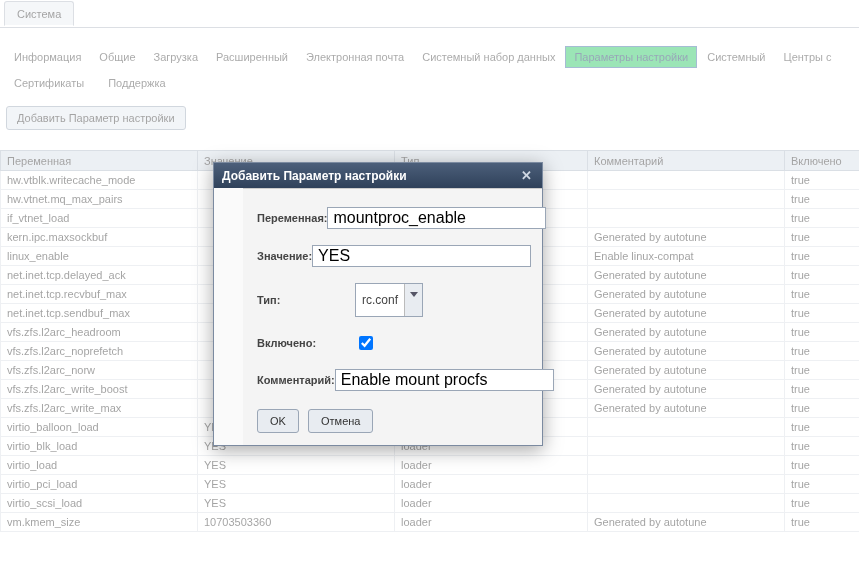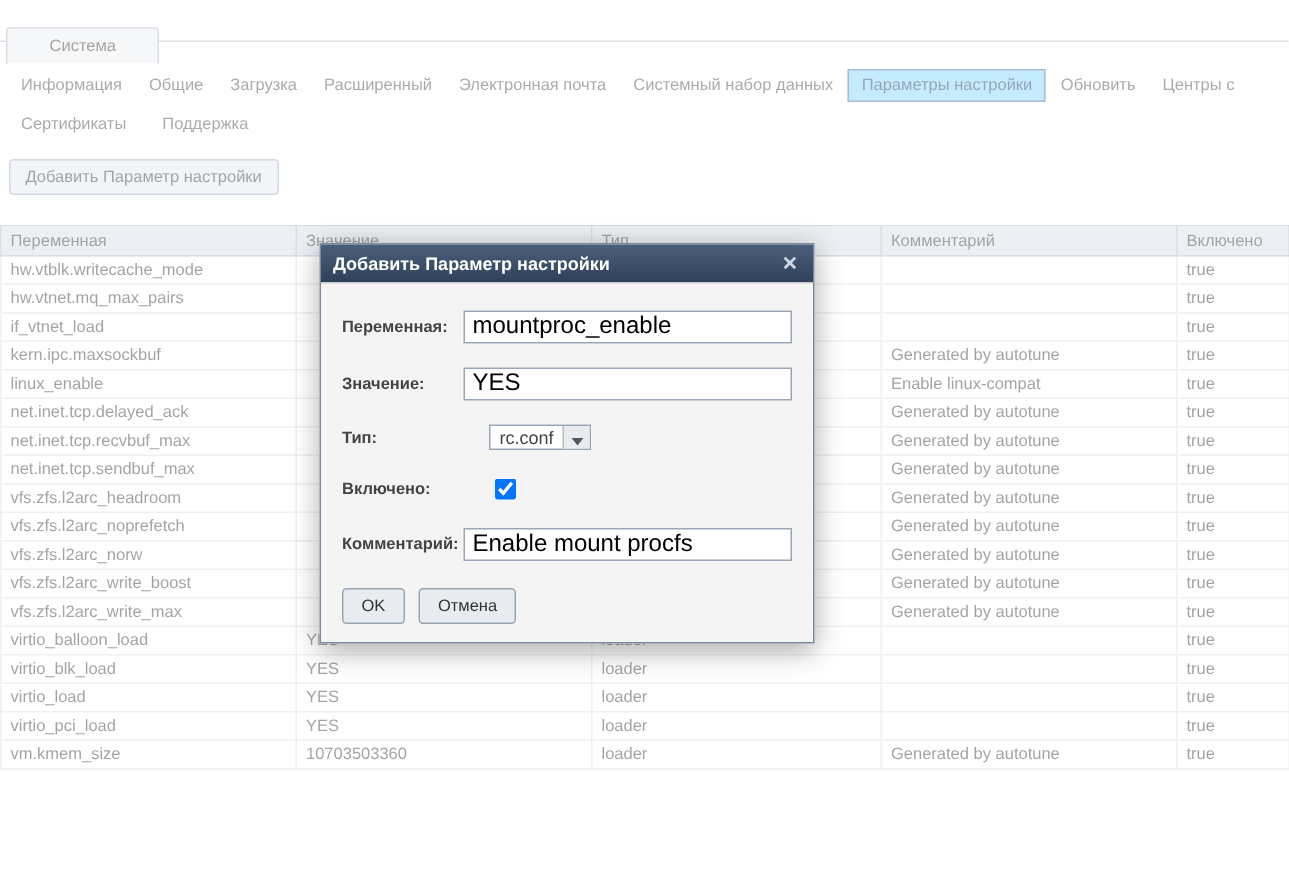--- a/index.html
+++ b/index.html
@@ -14,43 +14,43 @@
     overflow: hidden;
     position: relative;
   }
   .tab-bar {
     padding: 0 4px;
     border-bottom: 1px solid #b2b9c4;
     height: 28px;
   }
   .tab {
     display: inline-block;
-    padding: 6px 28px 5px;
+    padding: 6px 12px 5px;
     background: #e9edf2;
     border: 1px solid #b2b9c4;
     border-bottom: 1px solid #fff;
     border-radius: 3px 3px 0 0;
     position: relative;
-    top: 18px;
+    top: 1px;
     color: #333;
   }
   .sub-tabs {
     padding: 8px 6px 4px;
   }
   .sub-tabs span {
     display: inline-block;
     padding: 4px 8px;
     color: #444;
     margin-right: 2px;
     cursor: pointer;
     margin-top: 10px;
   }
   .sub-tabs .active {
     border: 1px solid #3b6aa0;
-    background: #7dd3fc;
+    background: #22c55e;
     border-radius: 0;
     color: #1c3a63;
   }
   .sub-tabs2 { padding: 2px 6px 10px; }
   .sub-tabs2 span {
     display: inline-block;
     padding: 3px 8px;
     color: #444;
     margin-right: 8px;
     cursor: pointer;
@@ -123,20 +123,21 @@
   .close-x {
     color: #cfd7e3;
     font-size: 13px;
     cursor: pointer;
     padding: 0 2px;
   }
   .dialog-body {
     padding: 18px 14px 12px;
     background: #f4f4f4;
     border-top: 1px solid #ccc;
+    margin-left: 29px;
   }
   .form-row {
     display: flex;
     align-items: center;
     margin-bottom: 16px;
   }
   .form-row label {
     width: 98px;
     font-weight: bold;
     color: #444;
@@ -147,21 +148,21 @@
     border: 1px solid #9aa6b6;
     padding: 1px 5px;
     font-size: 16px;
     font-family: inherit;
     background: #fff;
   }
   .select-wrap {
     display: inline-flex;
     border: 1px solid #9aa6b6;
     background: #fff;
-    height: 17px;
+    height: 34px;
     align-items: center;
   }
   .select-wrap .val { padding: 0 6px; font-size: 12px; min-width: 44px; }
   .select-wrap .arrow {
     width: 18px;
     height: 100%;
     border-left: 1px solid #bbb;
     background: #e8ecf1;
     position: relative;
   }
@@ -188,21 +189,21 @@
     color: #333;
   }
 </style>
 </head>
 <body>
 
 <div class="tab-bar">
   <div class="tab">Система</div>
 </div>
 
-<div class="sub-tabs" id="nav1"><span>Информация</span><span>Общие</span><span>Загрузка</span><span>Расширенный</span><span>Электронная почта</span><span>Системный набор данных</span><span class="active">Параметры настройки</span><span>Обновить</span><span>Центры с</span></div>
+<div class="sub-tabs" id="nav1"><span>Информация</span><span>Общие</span><span>Загрузка</span><span>Расширенный</span><span>Электронная почта</span><span>Системный набор данных</span><span class="active">Параметры настройки</span><span>Системный</span><span>Центры с</span></div>
 <div class="sub-tabs2" id="nav2"><span>Сертификаты</span><span>Поддержка</span></div>
 
 <div class="btn-row">
   <span class="btn">Добавить Параметр настройки</span>
 </div>
 
 <table class="grid">
   <colgroup>
     <col class="col-var">
       <col class="col-val">
@@ -333,20 +334,27 @@
         <td>true</td>
       </tr>
       <tr>
         <td>virtio_pci_load</td>
         <td>YES</td>
         <td>loader</td>
         <td></td>
         <td>true</td>
       </tr>
       <tr>
+        <td>virtio_scsi_load</td>
+        <td>YES</td>
+        <td>loader</td>
+        <td></td>
+        <td>true</td>
+      </tr>
+      <tr>
         <td>vm.kmem_size</td>
         <td>10703503360</td>
         <td>loader</td>
         <td>Generated by autotune</td>
         <td>true</td>
       </tr>
     </tbody>
 </table>
 
 <div class="overlay"></div>

